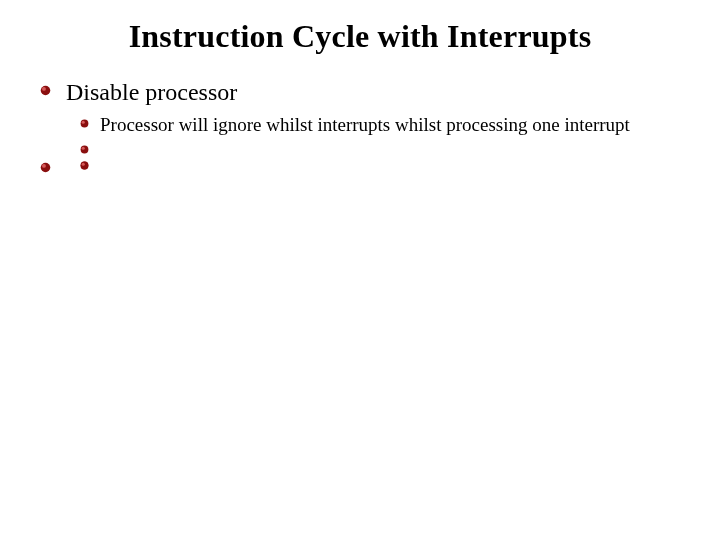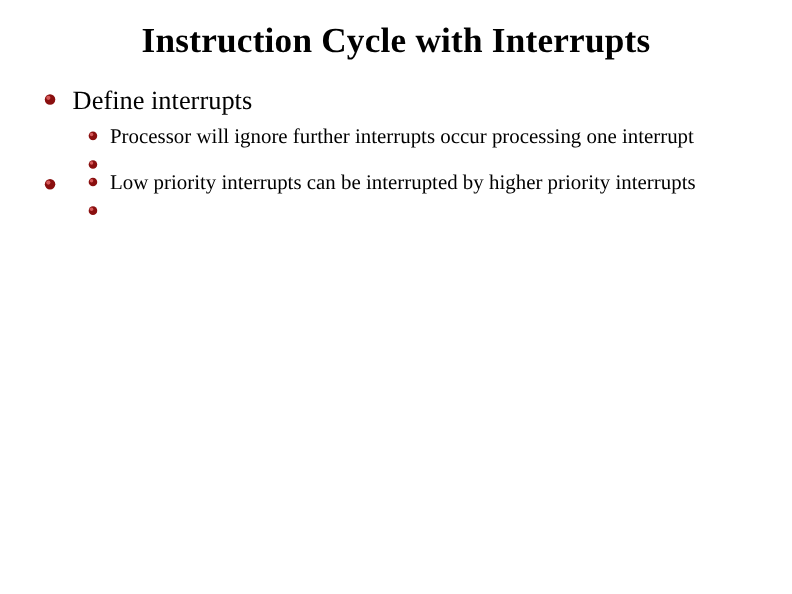--- a/index.html
+++ b/index.html
@@ -77,30 +77,30 @@
 
   <ul class="level1">
 
     <li>
       <span class="bullet">
         <svg viewBox="0 0 12 12">
             <circle cx="6" cy="6" r="5.2" fill="#8a0f0f"></circle>
             <circle cx="4.3" cy="4.3" r="2.1" fill="#d65a5a"></circle>
           </svg>
       </span>
-      <span>Define interrupts</span>
+      <span>Disable processor</span>
       <ul class="level2">
         <li>
           <span class="bullet small">
             <svg viewBox="0 0 12 12">
                 <circle cx="6" cy="6" r="5.2" fill="#8a0f0f"></circle>
                 <circle cx="4.3" cy="4.3" r="2.1" fill="#d65a5a"></circle>
               </svg>
           </span>
-          <span>Processor will ignore further interrupts occur processing one interrupt</span>
+          <span>Processor will ignore whilst interrupts whilst processing one interrupt</span>
         </li>
         <li>
           <span class="bullet small">
             <svg viewBox="0 0 12 12">
                 <circle cx="6" cy="6" r="5.2" fill="#8a0f0f"></circle>
                 <circle cx="4.3" cy="4.3" r="2.1" fill="#d65a5a"></circle>
               </svg>
           </span>
         </li>
       </ul>
@@ -114,21 +114,20 @@
           </svg>
       </span>
       <ul class="level2">
         <li>
           <span class="bullet small">
             <svg viewBox="0 0 12 12">
                 <circle cx="6" cy="6" r="5.2" fill="#8a0f0f"></circle>
                 <circle cx="4.3" cy="4.3" r="2.1" fill="#d65a5a"></circle>
               </svg>
           </span>
-          <span>Low priority interrupts can be interrupted by higher priority interrupts</span>
         </li>
         <li>
           <span class="bullet small">
             <svg viewBox="0 0 12 12">
                 <circle cx="6" cy="6" r="5.2" fill="#8a0f0f"></circle>
                 <circle cx="4.3" cy="4.3" r="2.1" fill="#d65a5a"></circle>
               </svg>
           </span>
         </li>
       </ul>

